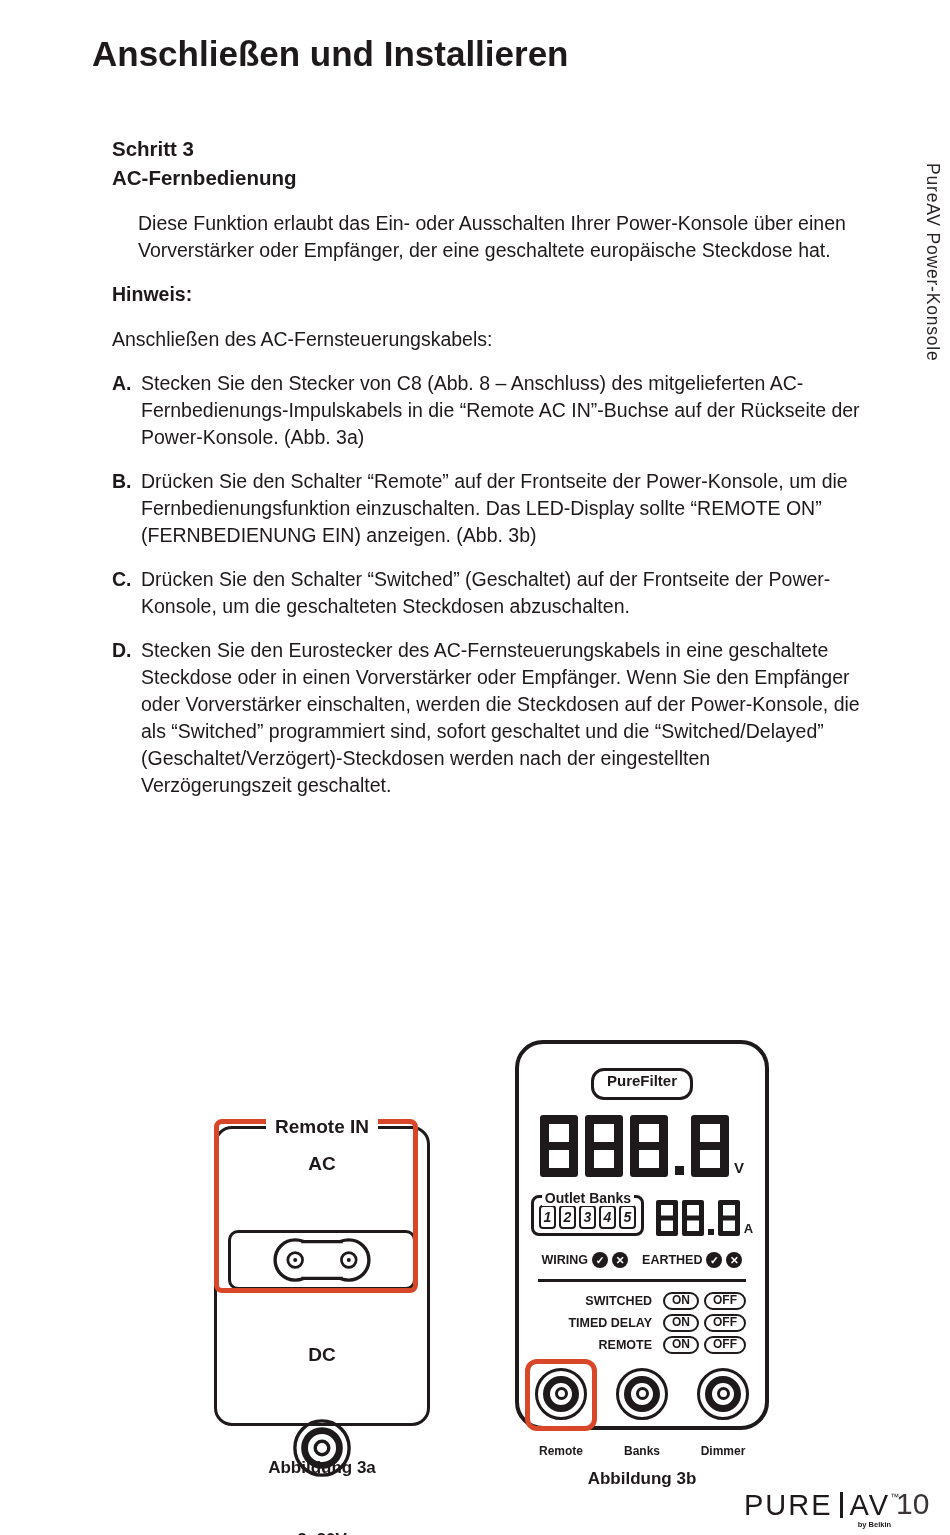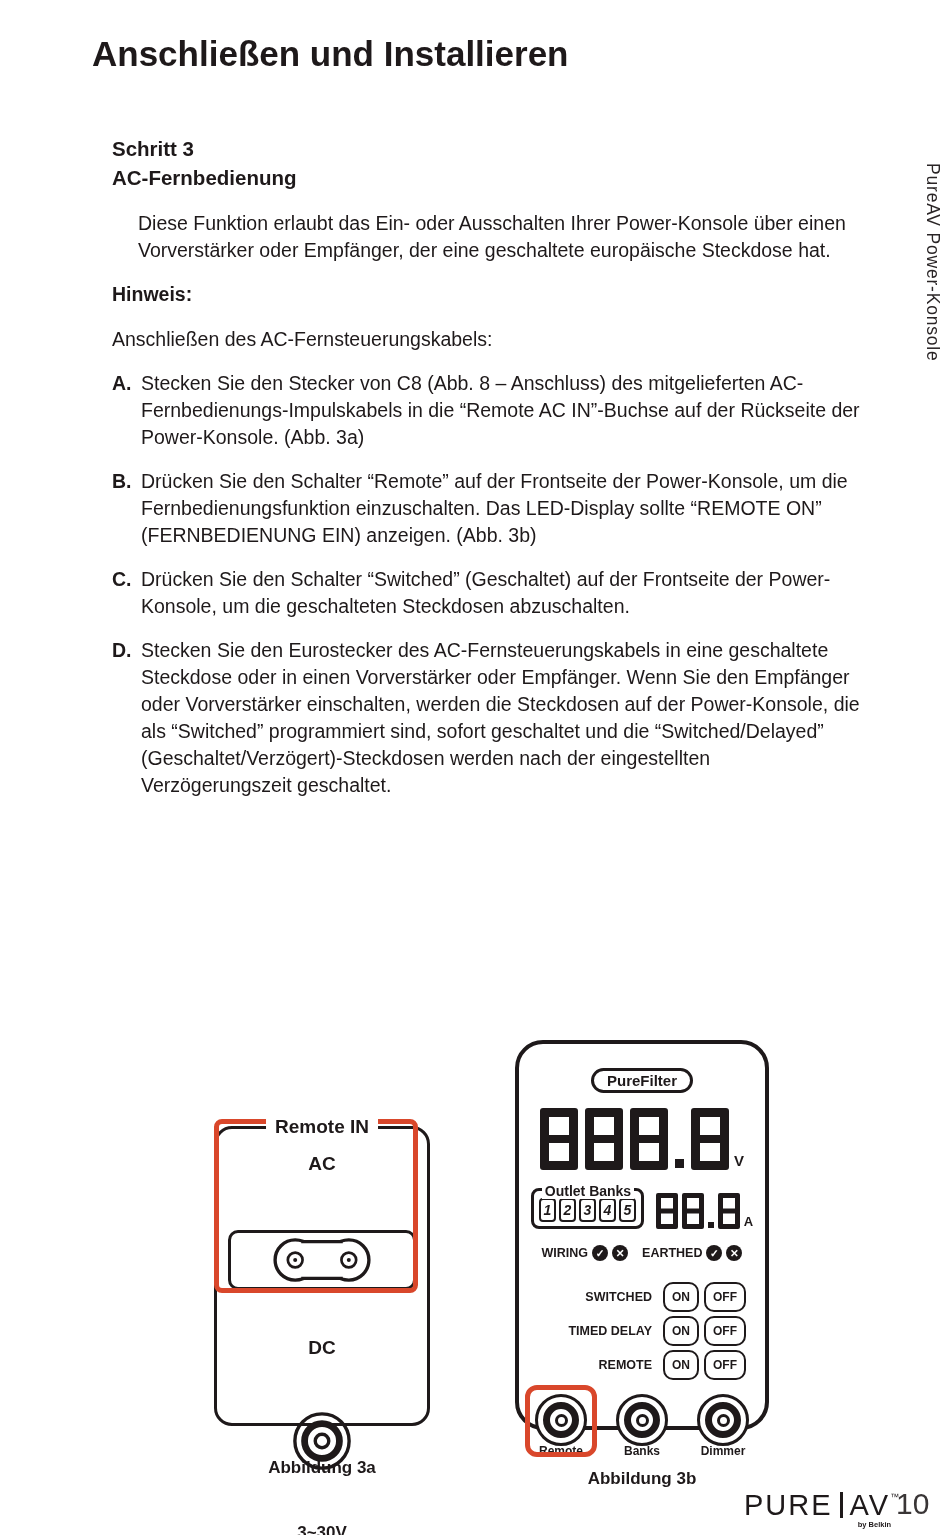--- a/index.html
+++ b/index.html
@@ -28,21 +28,21 @@
   .fig3a { position:absolute; left:214px; top:1126px; width:216px; }
   .fig3a-panel { position:relative; height:300px; border:3px solid var(--ink); border-radius:18px;
                  display:flex; flex-direction:column; align-items:center; background:#fff;gap:47px; }
   .remote-in { position:absolute; top:-13px; left:50%; transform:translateX(-50%); background:#fff;
                padding:0 9px; font-weight:bold; font-size:19px; white-space:nowrap; }
   .hl-3a { position:absolute; left:-3px; top:-10px; width:204px; height:174px;
            border:5px solid var(--highlight); border-radius:8px; pointer-events:none; }
   .ac-label { margin-top:24px; font-weight:bold; font-size:19px; }
   .inlet { margin-top:8px; width:188px; height:100px; border:3px solid var(--ink); border-radius:10px;
            display:flex; align-items:center; justify-content:center; }
-  .dc-label { margin-top:0; font-weight:bold; font-size:19px; }
+  .dc-label { margin-top:7px; font-weight:bold; font-size:19px; }
   .jack { margin-top:4px; }
   .spec { font-weight:bold; font-size:17px; line-height:19px; }
   .fig3a .fig-caption { margin-top:32px; }
 
   
   .fig3b { position:absolute; left:515px; top:1040px; width:254px; }
   .fig3b-panel { height:390px; border:4px solid var(--ink); border-radius:28px; background:#fff;
                  display:flex; flex-direction:column; align-items:center; padding:24px 10px 0; }
   .pf-pill { border:3px solid var(--ink); border-radius:13px; padding:0 13px; height:32px; line-height:19px;
              font-weight:bold; font-size:15px; }
@@ -71,21 +71,21 @@
 
   .wiring-row { margin-top:16px; display:flex; align-items:center; font-weight:bold; font-size:12.5px; }
   .wiring-row .gap { width:14px; }
   .ic { width:16px; height:16px; border-radius:50%; background:var(--ink); color:#fff; font-size:10.5px;
         line-height:16px; text-align:center; font-weight:bold; margin-left:4px; }
 
   .divider { margin-top:11px; width:208px; height:2.5px; background:var(--ink); }
   .switch-rows { margin-top:6px; width:208px; }
   .srow { display:flex; align-items:center; justify-content:flex-end; margin-top:4px; }
   .slabel { font-weight:bold; font-size:12.5px; margin-right:6px; }
-  .pill { border:2.5px solid var(--ink); border-radius:10px; padding:0 7px; height:30px; line-height:13px;
+  .pill { border:2.5px solid var(--ink); border-radius:10px; padding:0 7px; height:18px; line-height:13px;
           font-weight:bold; font-size:12px; margin-left:5px; display:flex; align-items:center; }
 
   .knob-row { margin-top:14px; width:100%; display:flex; justify-content:space-between; padding:0 6px; }
   .knob-wrap { position:relative; width:52px; height:52px; }
   .knob-hl { position:absolute; left:-10px; top:-9px; width:72px; height:72px;
              border:5px solid var(--highlight); border-radius:12px; }
   .knob { width:52px; height:52px; border:3px solid var(--ink); border-radius:50%;
           display:flex; align-items:center; justify-content:center; background:#fff; }
   .knob-mid { width:36px; height:36px; border:7px solid var(--ink); border-radius:50%;
               display:flex; align-items:center; justify-content:center; }

